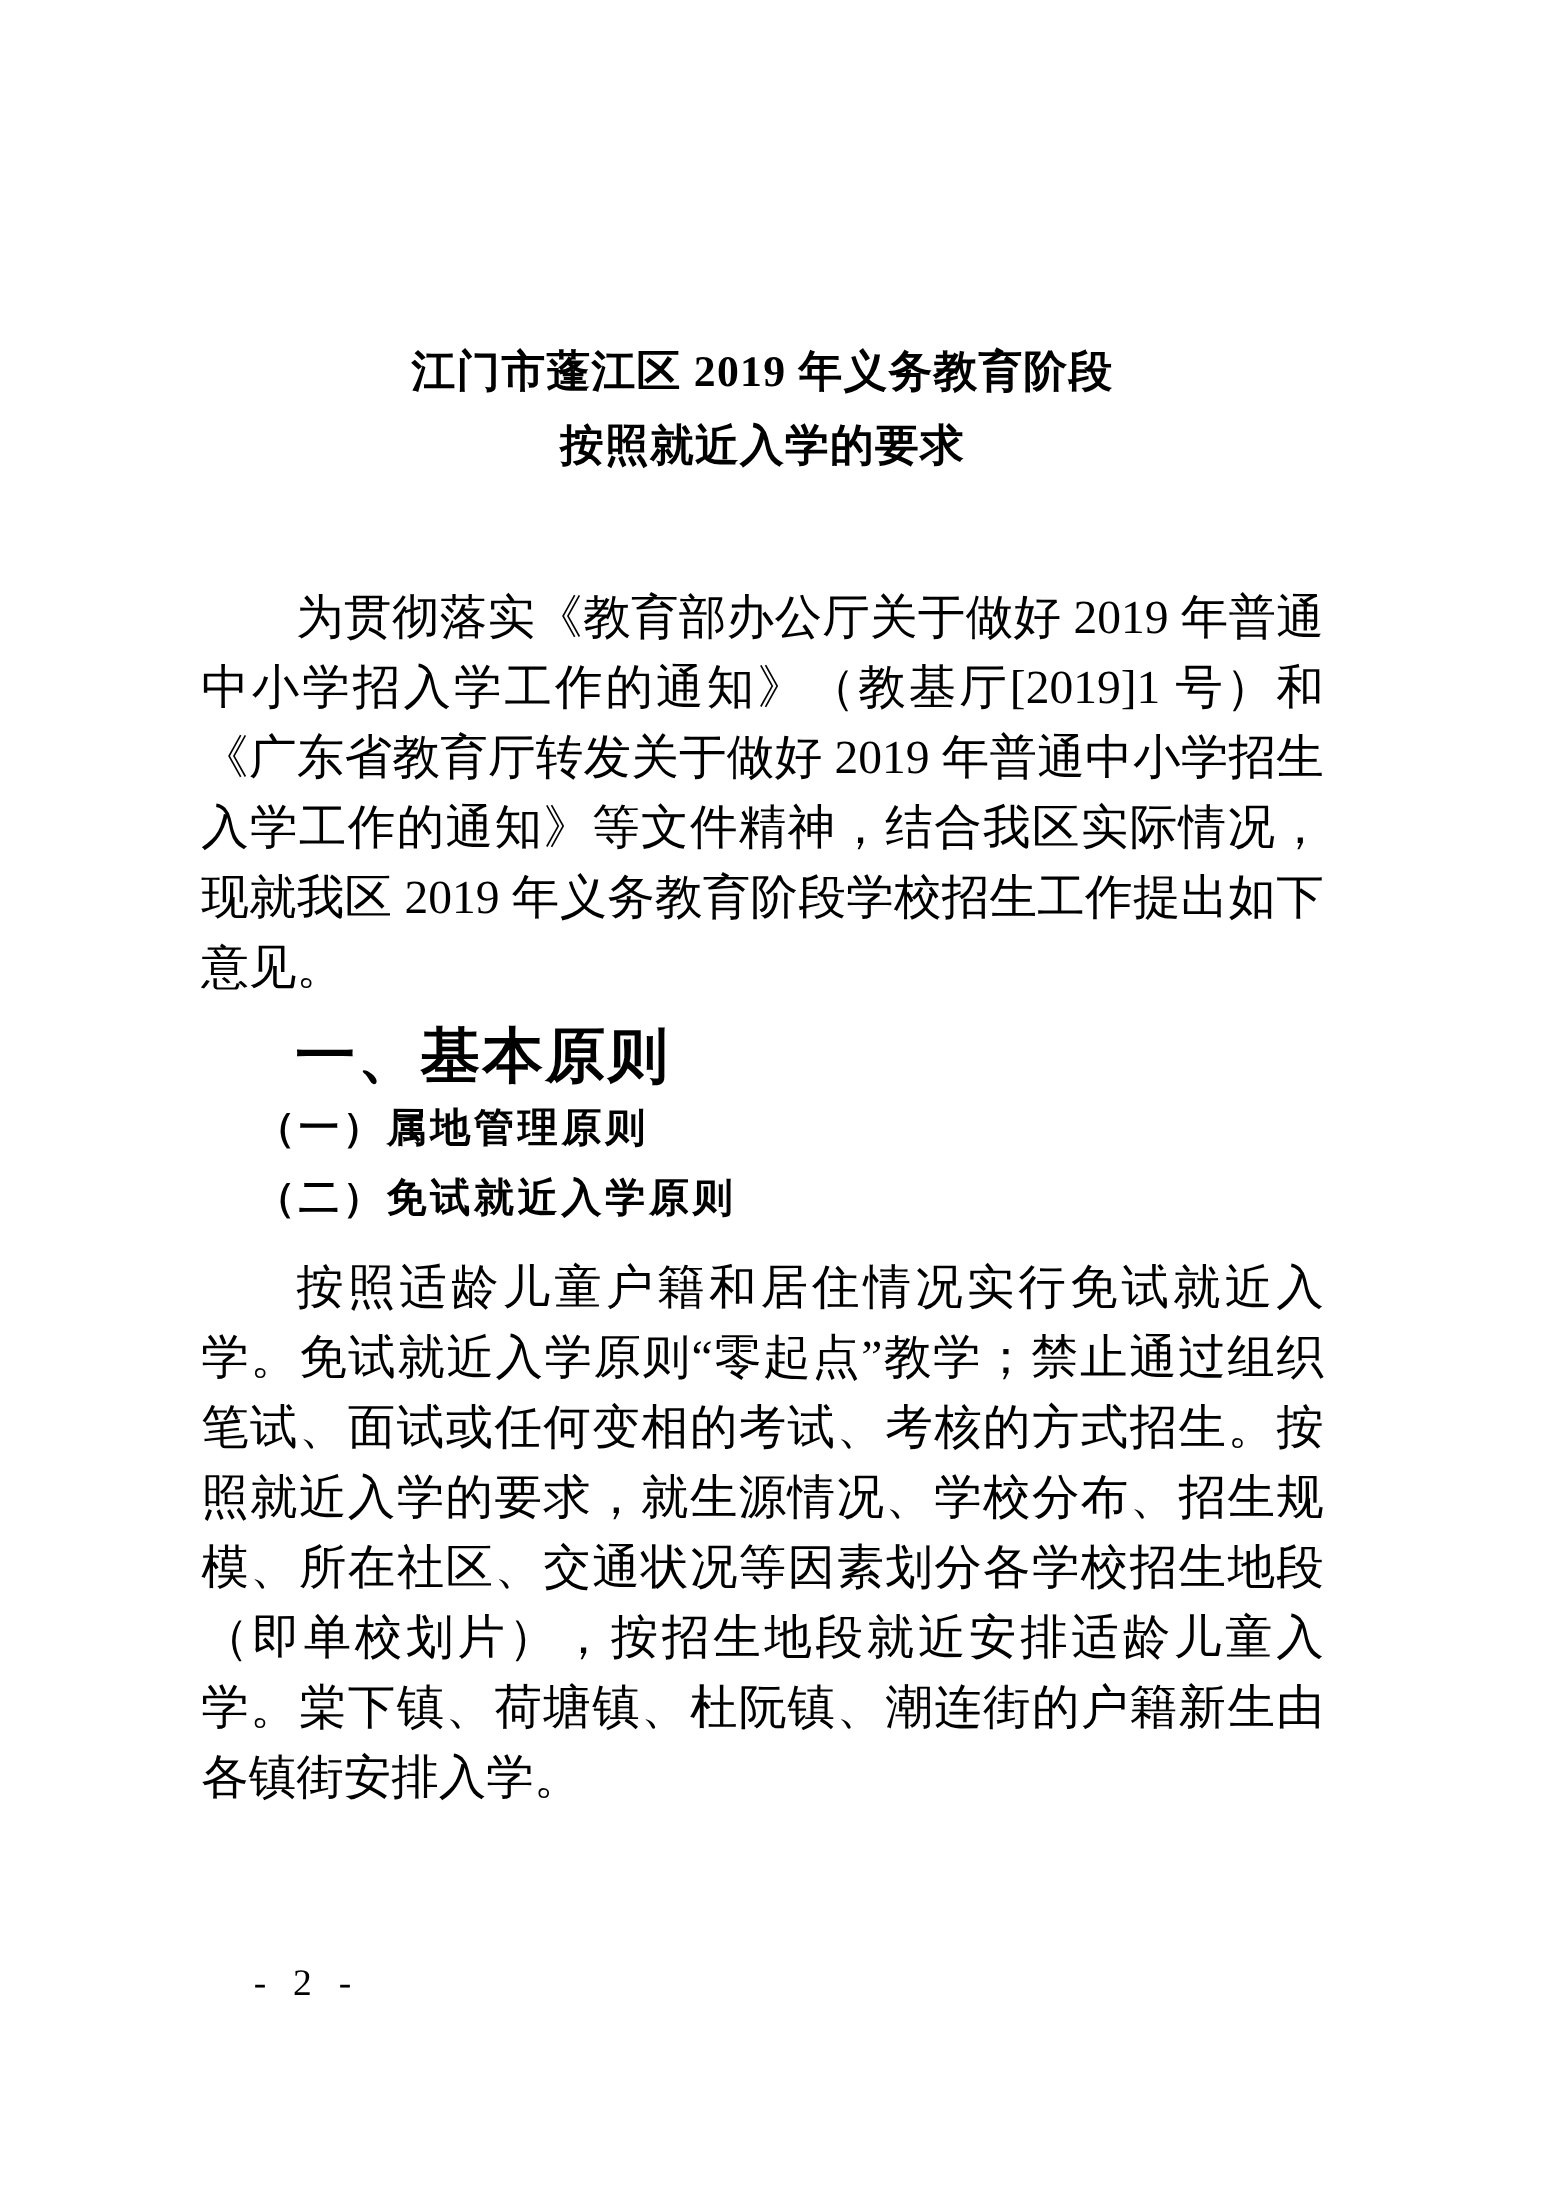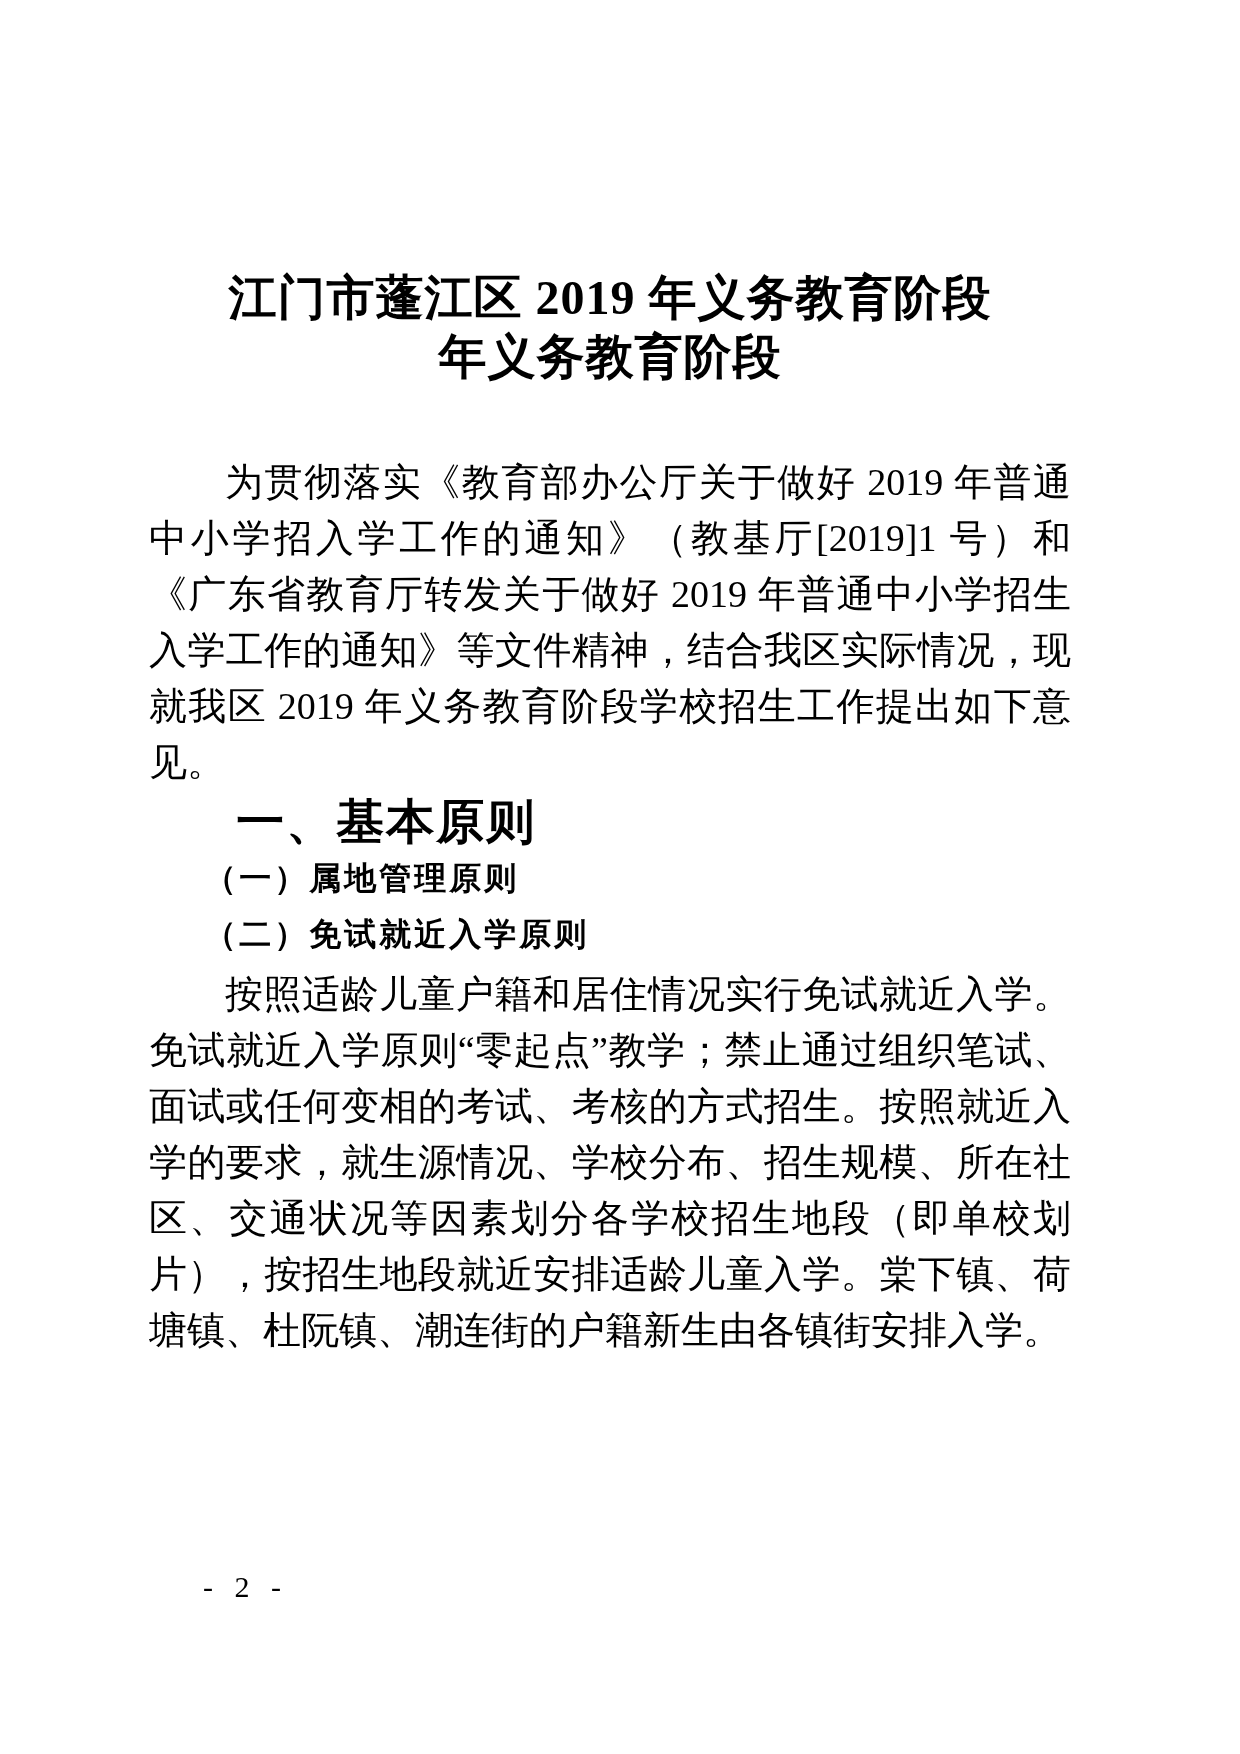--- a/index.html
+++ b/index.html
@@ -17,34 +17,34 @@
     overflow: hidden;
     font-family: "Liberation Serif", "DejaVu Serif", serif;
   }
   .doc-title {
     position: absolute;
     top: 268px;
     left: 145px;
     width: 930px;
     text-align: center;
     font-weight: bold;
-    font-size: 48px;
+    font-size: 35px;
     line-height: 59px;
     letter-spacing: 1px;
   }
   .doc-body {
     position: absolute;
     top: 450px;
     left: 145px;
     width: 930px;
     font-size: 38px;
     line-height: 56px;
   }
   .para {
-    margin: 4px;
+    margin: 16px;
     text-align: justify;
     text-justify: inter-ideograph;
     text-indent: 2em;
   }
   .heading-level-1 {
     margin: 0;
     font-family: "Liberation Sans", "DejaVu Sans", sans-serif;
     font-weight: bold;
     font-size: 48px;
     line-height: 56px;
@@ -69,21 +69,21 @@
     letter-spacing: 2px;
   }
 </style>
 </head>
 <body>
 
 <div class="page">
 
   <div class="doc-title">
     <div>江门市蓬江区 2019 年义务教育阶段</div>
-    <div>年义务教育阶段</div>
+    <div>按照就近入学的要求</div>
   </div>
 
   <div class="doc-body">
 
     <p class="para">为贯彻落实《教育部办公厅关于做好 2019 年普通中小学招入学工作的通知》（教基厅[2019]1 号）和《广东省教育厅转发关于做好 2019 年普通中小学招生入学工作的通知》等文件精神，结合我区实际情况，现就我区 2019 年义务教育阶段学校招生工作提出如下意见。</p>
 
     <h2 class="heading-level-1">一、基本原则</h2>
 
     <h3 class="heading-level-2">（一）属地管理原则</h3>
 

